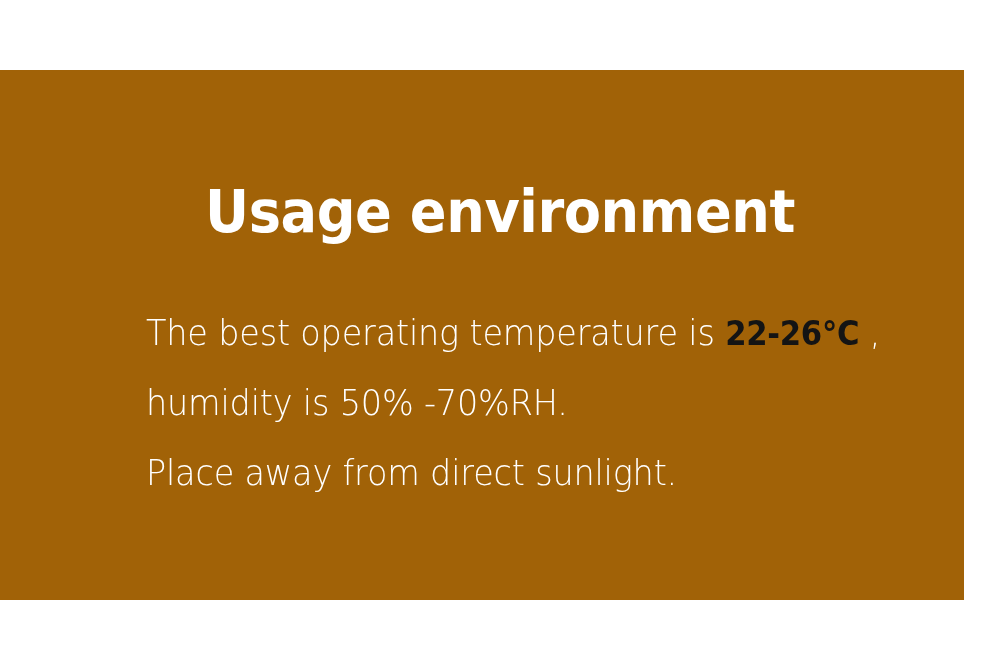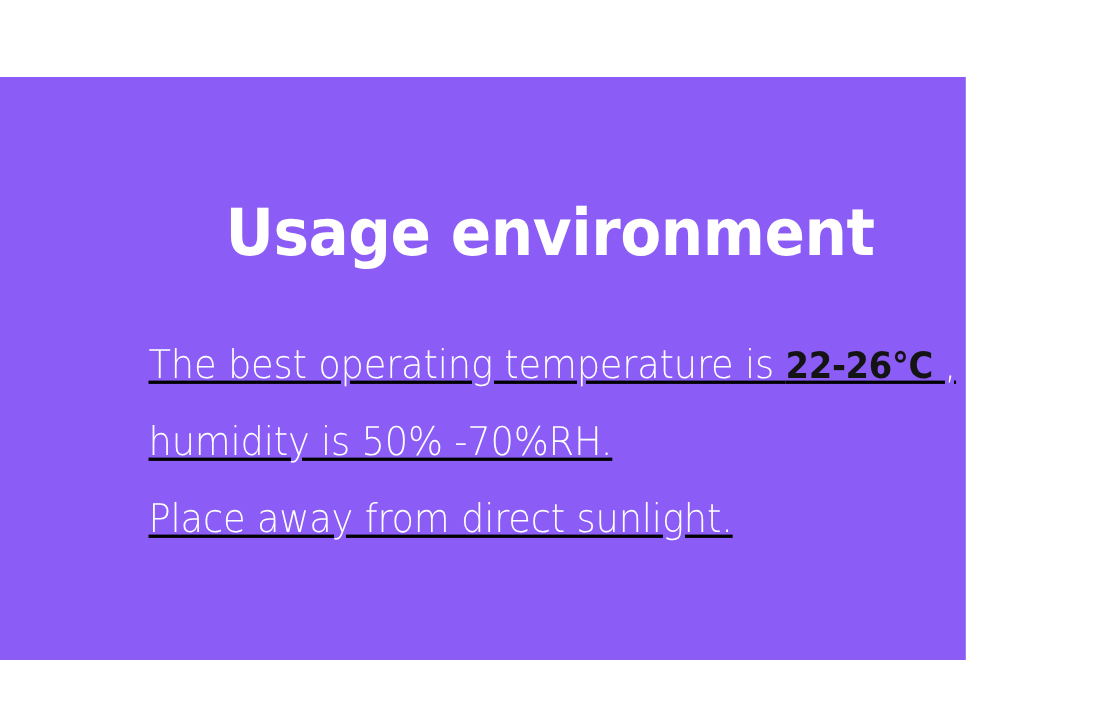--- a/index.html
+++ b/index.html
@@ -37,23 +37,23 @@
     width: 1000px;
     height: 52px;
     background: #ffffff;
   }
 
   
   .panel {
     position: absolute;
     left: 0;
     top: 70px;
-    width: 878px;
+    width: 964px;
     height: 530px;
-    background: #8b5cf6;
+    background: #a16207;
   }
 
   .title {
     position: absolute;
     left: 0;
     top: 112px;
     width: 1000px;
     text-align: center;
     color: #ffffff;
     font-family: "DejaVu Sans", sans-serif;
@@ -61,24 +61,23 @@
     font-weight: bold;
     line-height: 1.0;
     letter-spacing: -0.5px;
     transform: scaleX(0.92);
     transform-origin: 50% 50%;
     white-space: nowrap;
   }
 
   .body-block {
     position: absolute;
-    left: 135px;
+    left: 146px;
     top: 228px;
     width: 800px;
-    text-decoration: underline;
   }
 
   .body-line {
     color: #ffffff;
     font-family: "DejaVu Sans", sans-serif;
     font-size: 36px;
     font-weight: 300;
     line-height: 70px;
     height: 70px;
     letter-spacing: -0.2px;

